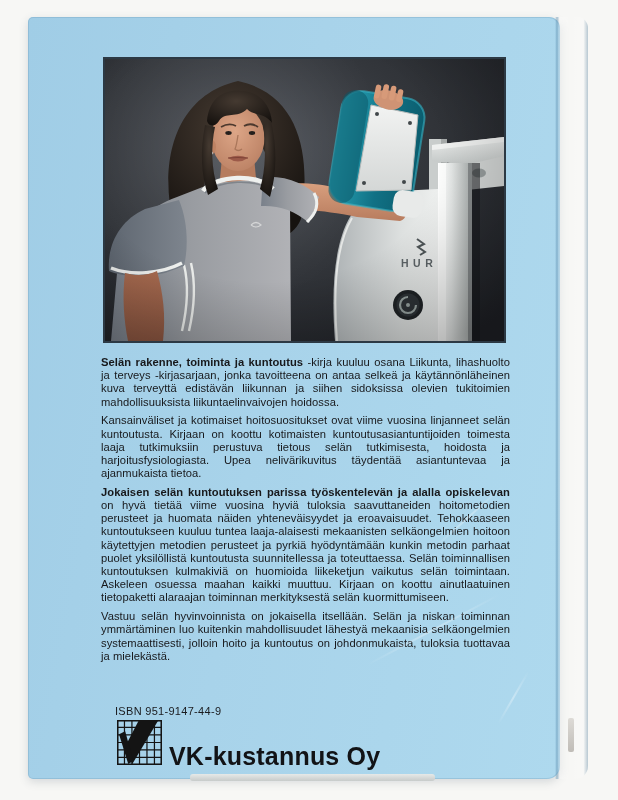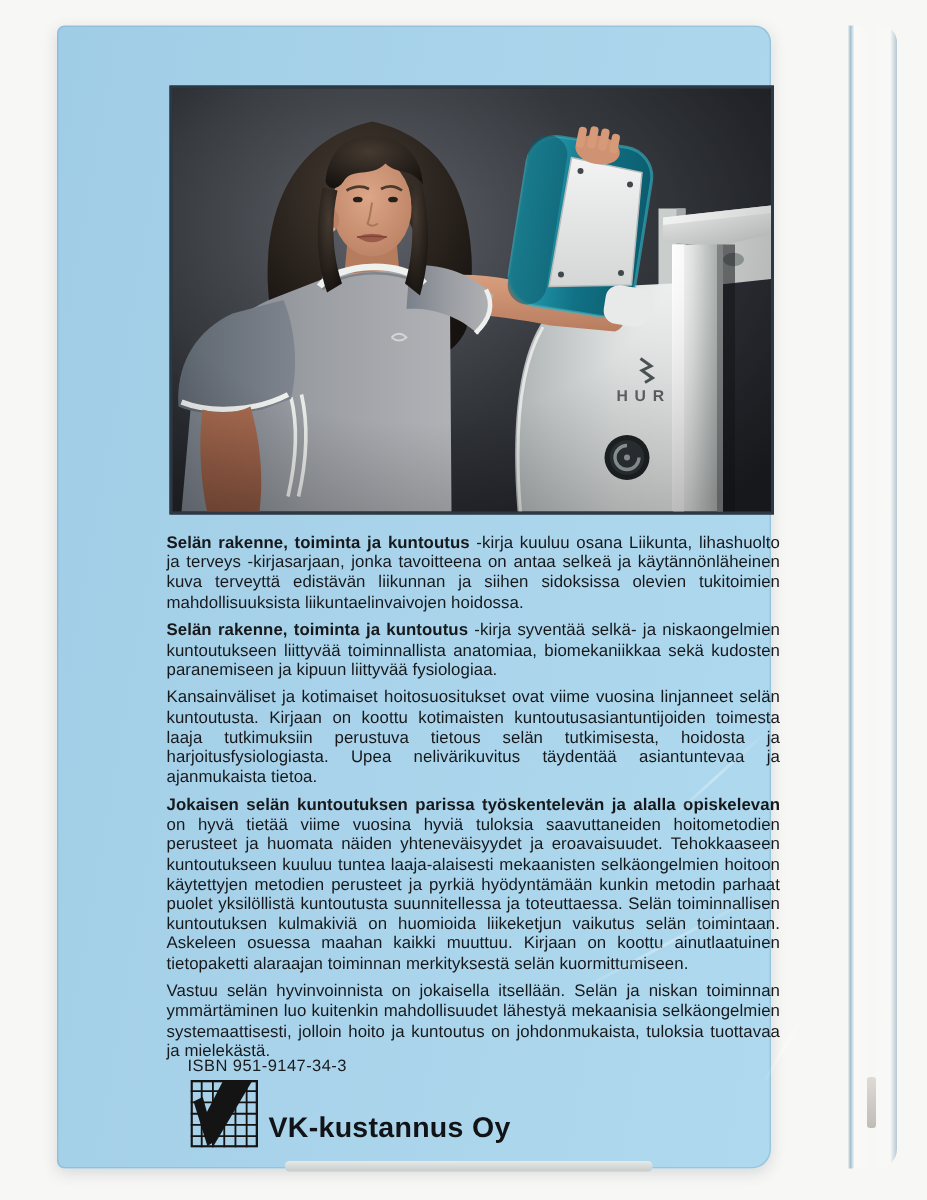--- a/index.html
+++ b/index.html
@@ -1,19 +1,19 @@
 <!DOCTYPE html>
 <html><head>
 <meta charset="utf-8">
 <style>
   html,body{margin:0;padding:0;}
   body{width:618px;height:800px;background:#f7f7f5;font-family:"Liberation Sans",sans-serif;}
   .stage{position:relative;width:618px;height:800px;background:#f7f7f5;overflow:hidden;}
 
-  .book{position:absolute;left:38px;top:17px;width:476px;height:762px;
+  .book{position:absolute;left:28px;top:17px;width:532px;height:762px;
     background:linear-gradient(100deg,#a0cde6 0%,#a8d3ea 45%,#aed9ee 100%);
     border-radius:5px 11px 13px 5px;
     box-shadow:0 3px 10px rgba(60,80,95,.18), inset 0 0 0 1px rgba(115,160,190,.35);}
 
   .spine-fold{position:absolute;top:0;bottom:0;left:527px;width:33px;
     background:linear-gradient(90deg, rgba(98,148,180,0) 0%, rgba(88,138,172,.50) 6%, rgba(255,255,255,.30) 14%,
       rgba(173,216,238,0) 45%, rgba(255,255,255,.20) 86%, rgba(80,122,152,.38) 100%);
     border-radius:0 11px 13px 0;}
   .edge-mark{position:absolute;left:540px;top:701px;width:6px;height:34px;
     background:linear-gradient(180deg,#d9d6d1,#b6b2ac);opacity:.85;border-radius:2px;}
@@ -29,21 +29,21 @@
   .photo-frame{position:absolute;left:75px;top:40px;width:403px;height:286px;
     box-sizing:border-box;border:2px solid #2c3944;background:#2a2d31;}
 
   .blurb{position:absolute;left:73px;top:339px;width:409px;
     font-size:11.2px;line-height:13.2px;text-align:justify;color:#17181b;letter-spacing:.05px;}
   .blurb p{margin:0 0 5.5px 0;}
   .blurb b{font-weight:bold;}
 
   .isbn{position:absolute;left:87px;top:688px;font-size:11px;color:#1a1b1e;letter-spacing:.3px;}
   .vk-logo{position:absolute;left:89px;top:703px;width:45px;height:45px;}
-  .publisher{position:absolute;left:141px;top:725px;font-size:19px;font-weight:bold;color:#121316;letter-spacing:.2px;}
+  .publisher{position:absolute;left:141px;top:725px;font-size:25px;font-weight:bold;color:#121316;letter-spacing:.2px;}
 </style>
 </head>
 <body>
 
 <div class="stage">
   <div class="book">
 
     <div class="photo-frame">
       <svg viewBox="0 0 399 282" width="399" height="282">
         <defs>
@@ -200,27 +200,26 @@
           <rect x="284" y="26" width="5.5" height="15" rx="2.7" fill="#d79a79"></rect>
           <rect x="291.5" y="28" width="5.5" height="13" rx="2.7" fill="#d79a79"></rect>
         </g>
 
         <rect x="0" y="0" width="399" height="282" fill="url(#vign)"></rect>
       </svg>
     </div>
 
     <div class="blurb">
       <p><b>Selän rakenne, toiminta ja kuntoutus</b><span> -kirja kuuluu osana Liikunta, lihashuolto ja terveys -kirjasarjaan, jonka tavoitteena on antaa selkeä ja käytännönläheinen kuva terveyttä edistävän liikunnan ja siihen sidoksissa olevien tukitoimien mahdollisuuksista liikuntaelinvaivojen hoidossa.</span></p>
-      <p><b>Selän rakenne, toiminta ja kuntoutus</b><span> -kirja syventää selkä- ja niskaongelmien kuntoutukseen liittyvää toiminnallista anatomiaa, biomekaniikkaa sekä kudosten paranemiseen ja kipuun liittyvää fysiologiaa.</span></p>
       <p><b></b><span>Kansainväliset ja kotimaiset hoitosuositukset ovat viime vuosina linjanneet selän kuntoutusta. Kirjaan on koottu kotimaisten kuntoutusasiantuntijoiden toimesta laaja tutkimuksiin perustuva tietous selän tutkimisesta, hoidosta ja harjoitusfysiologiasta. Upea nelivärikuvitus täydentää asiantuntevaa ja ajanmukaista tietoa.</span></p>
       <p><b>Jokaisen selän kuntoutuksen parissa työskentelevän ja alalla opiskelevan</b><span> on hyvä tietää viime vuosina hyviä tuloksia saavuttaneiden hoitometodien perusteet ja huomata näiden yhteneväisyydet ja eroavaisuudet. Tehokkaaseen kuntoutukseen kuuluu tuntea laaja-alaisesti mekaanisten selkäongelmien hoitoon käytettyjen metodien perusteet ja pyrkiä hyödyntämään kunkin metodin parhaat puolet yksilöllistä kuntoutusta suunnitellessa ja toteuttaessa. Selän toiminnallisen kuntoutuksen kulmakiviä on huomioida liikeketjun vaikutus selän toimintaan. Askeleen osuessa maahan kaikki muuttuu. Kirjaan on koottu ainutlaatuinen tietopaketti alaraajan toiminnan merkityksestä selän kuormittumiseen.</span></p>
       <p><b></b><span>Vastuu selän hyvinvoinnista on jokaisella itsellään. Selän ja niskan toiminnan ymmärtäminen luo kuitenkin mahdollisuudet lähestyä mekaanisia selkäongelmien systemaattisesti, jolloin hoito ja kuntoutus on johdonmukaista, tuloksia tuottavaa ja mielekästä.</span></p>
     </div>
 
-    <div class="isbn">ISBN 951-9147-34-3</div>
+    <div class="isbn">ISBN 951-9147-44-9</div>
 
     <svg class="vk-logo" viewBox="0 0 44 44">
       <g stroke="#141414" stroke-width="1.2" fill="none">
         <path d="M7.3,0 V44 M14.6,0 V44 M22,0 V44 M29.3,0 V44 M36.6,0 V44"></path>
         <path d="M0,7.3 H44 M0,14.6 H44 M0,22 H44 M0,29.3 H44 M0,36.6 H44"></path>
         <rect x="0.7" y="0.7" width="42.6" height="42.6" stroke-width="1.6"></rect>
       </g>
       <polygon points="21,1 40,1 15,43 8,26" fill="#141414"></polygon>
       <polygon points="2,14 8,11 16,40 11,43" fill="#141414"></polygon>
     </svg>

